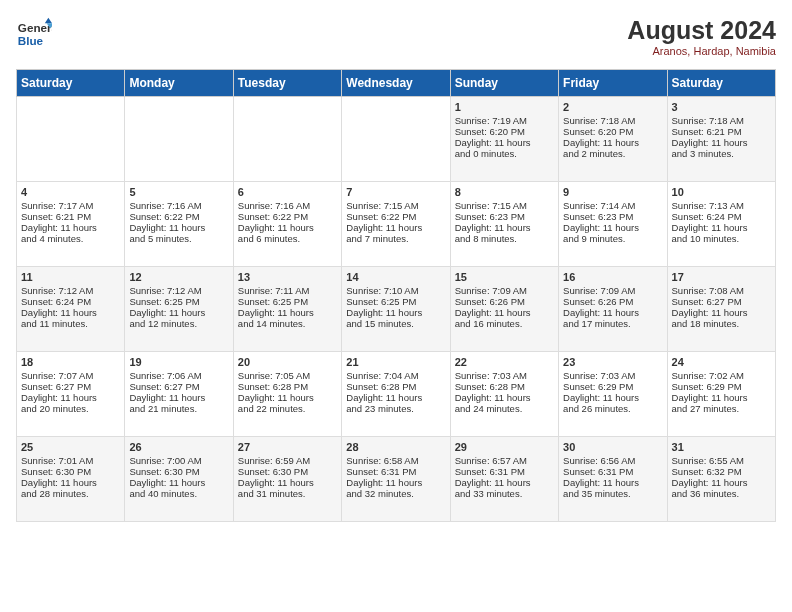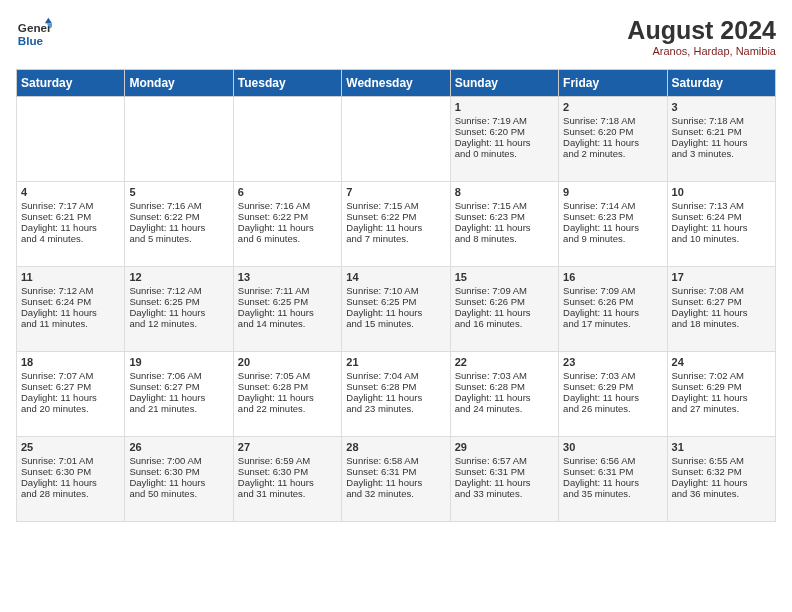--- a/index.html
+++ b/index.html
@@ -292,21 +292,21 @@
           <div>Sunrise: 7:01 AM</div>
           <div>Sunset: 6:30 PM</div>
           <div>Daylight: 11 hours</div>
           <div>and 28 minutes.</div>
         </td>
         <td>
           <span class="day-num">26</span>
           <div>Sunrise: 7:00 AM</div>
           <div>Sunset: 6:30 PM</div>
           <div>Daylight: 11 hours</div>
-          <div>and 50 minutes.</div>
+          <div>and 40 minutes.</div>
         </td>
         <td>
           <span class="day-num">27</span>
           <div>Sunrise: 6:59 AM</div>
           <div>Sunset: 6:30 PM</div>
           <div>Daylight: 11 hours</div>
           <div>and 31 minutes.</div>
         </td>
         <td>
           <span class="day-num">28</span>

